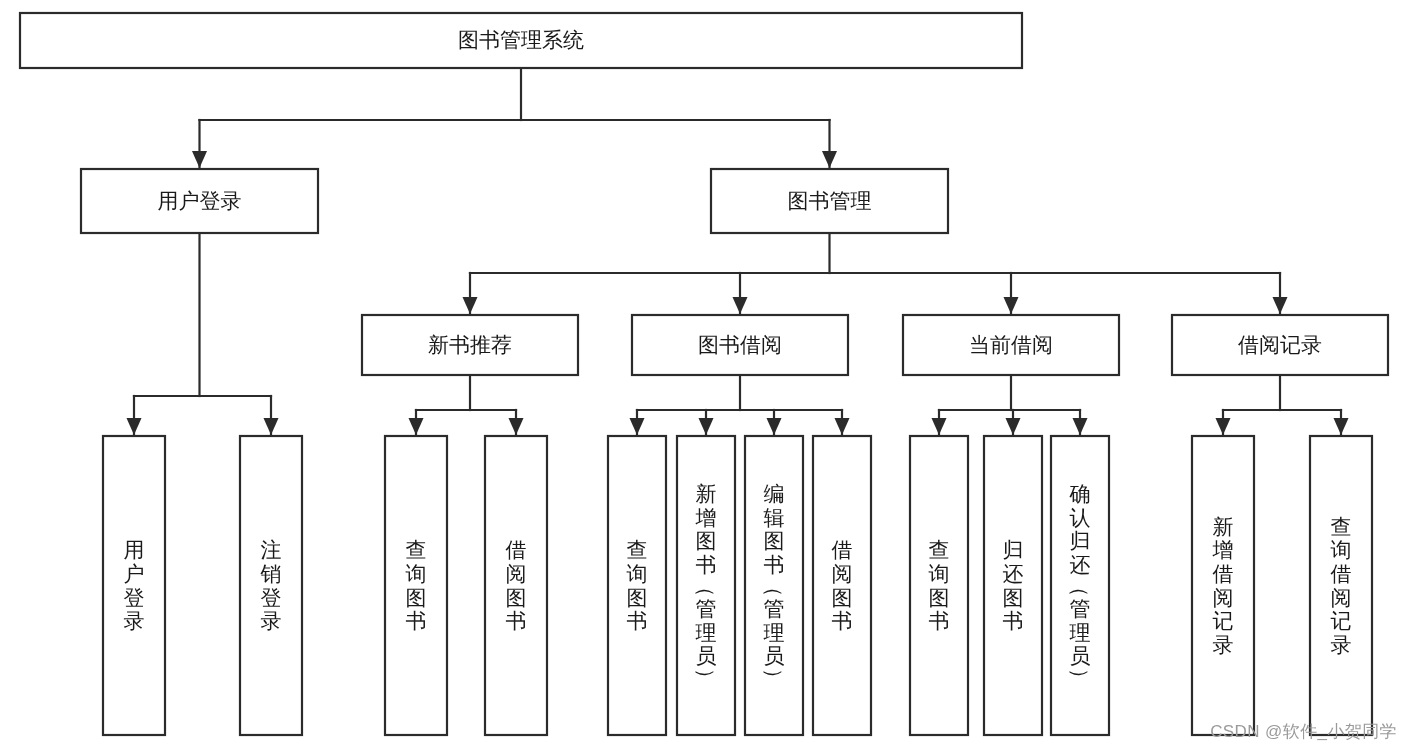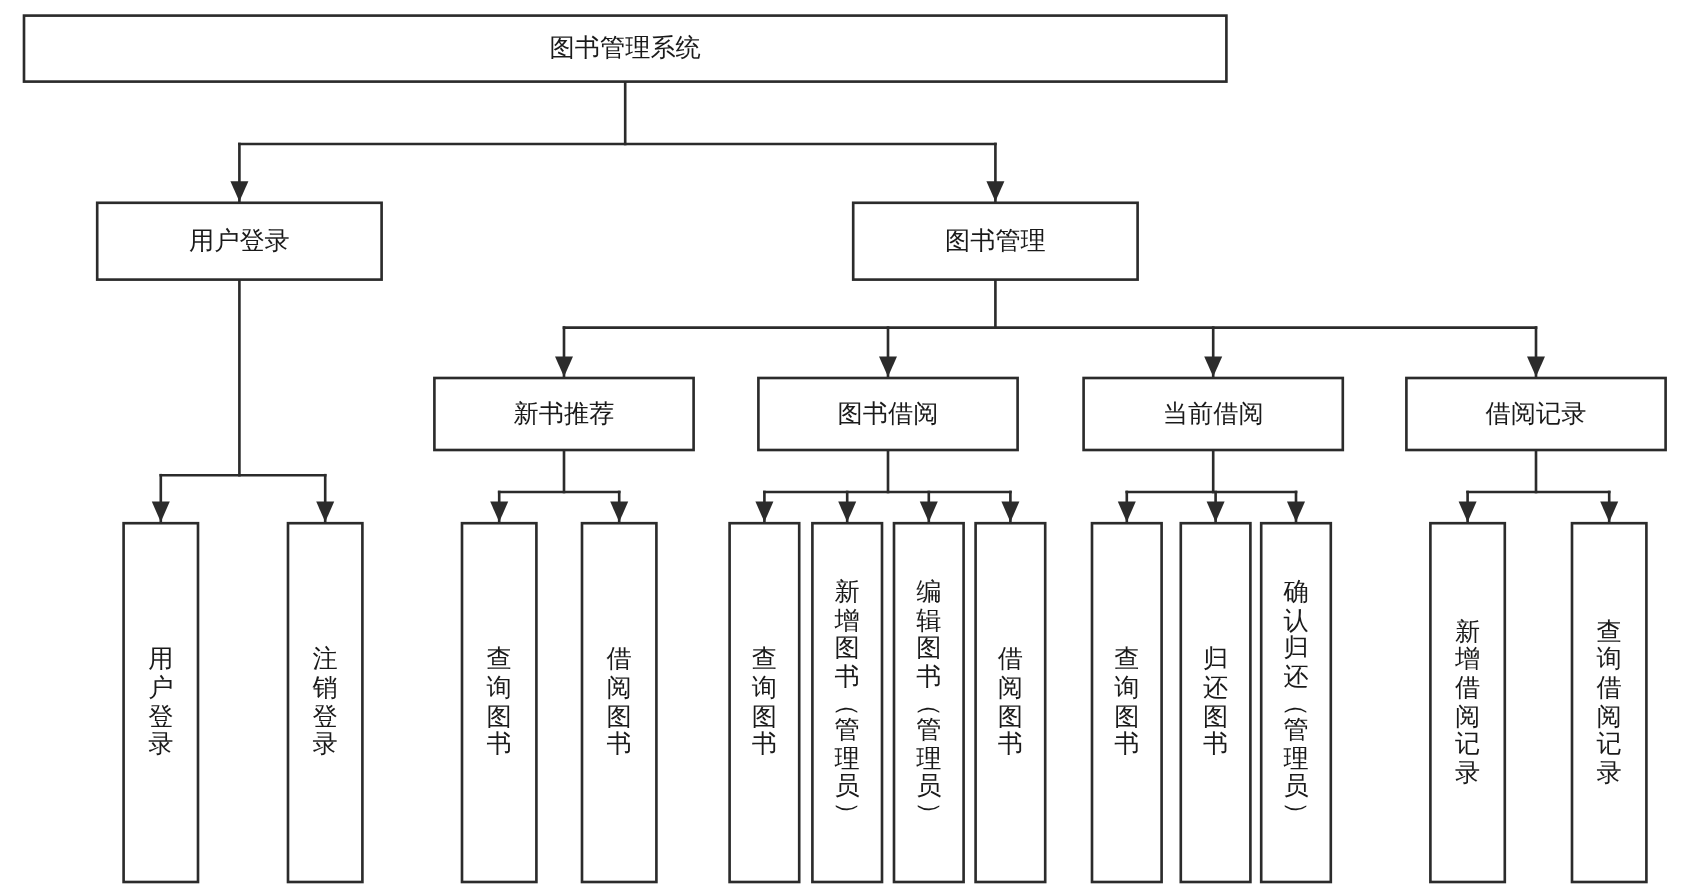--- a/index.html
+++ b/index.html
@@ -178,14 +178,15 @@
       <div class="node-label-v" style="left: 677px; top: 436px; width: 58px; height: 299px;"><span class="vchar">新</span><span class="vchar">增</span><span class="vchar">图</span><span class="vchar">书</span><span class="vchar" style="transform: rotate(90deg); display: block; line-height: 1;">（</span><span class="vchar">管</span><span class="vchar">理</span><span class="vchar">员</span><span class="vchar" style="transform: rotate(90deg); display: block; line-height: 1;">）</span></div>
       <div class="node-label-v" style="left: 745px; top: 436px; width: 58px; height: 299px;"><span class="vchar">编</span><span class="vchar">辑</span><span class="vchar">图</span><span class="vchar">书</span><span class="vchar" style="transform: rotate(90deg); display: block; line-height: 1;">（</span><span class="vchar">管</span><span class="vchar">理</span><span class="vchar">员</span><span class="vchar" style="transform: rotate(90deg); display: block; line-height: 1;">）</span></div>
       <div class="node-label-v" style="left: 813px; top: 436px; width: 58px; height: 299px;"><span class="vchar">借</span><span class="vchar">阅</span><span class="vchar">图</span><span class="vchar">书</span></div>
       <div class="node-label-v" style="left: 910px; top: 436px; width: 58px; height: 299px;"><span class="vchar">查</span><span class="vchar">询</span><span class="vchar">图</span><span class="vchar">书</span></div>
       <div class="node-label-v" style="left: 984px; top: 436px; width: 58px; height: 299px;"><span class="vchar">归</span><span class="vchar">还</span><span class="vchar">图</span><span class="vchar">书</span></div>
       <div class="node-label-v" style="left: 1051px; top: 436px; width: 58px; height: 299px;"><span class="vchar">确</span><span class="vchar">认</span><span class="vchar">归</span><span class="vchar">还</span><span class="vchar" style="transform: rotate(90deg); display: block; line-height: 1;">（</span><span class="vchar">管</span><span class="vchar">理</span><span class="vchar">员</span><span class="vchar" style="transform: rotate(90deg); display: block; line-height: 1;">）</span></div>
       <div class="node-label-v" style="left: 1192px; top: 436px; width: 62px; height: 299px;"><span class="vchar">新</span><span class="vchar">增</span><span class="vchar">借</span><span class="vchar">阅</span><span class="vchar">记</span><span class="vchar">录</span></div>
       <div class="node-label-v" style="left: 1310px; top: 436px; width: 62px; height: 299px;"><span class="vchar">查</span><span class="vchar">询</span><span class="vchar">借</span><span class="vchar">阅</span><span class="vchar">记</span><span class="vchar">录</span></div>
     </div>
 
+  <div class="watermark">CSDN @软件_小贺同学</div>
 
 </div>
 
 </body></html>

